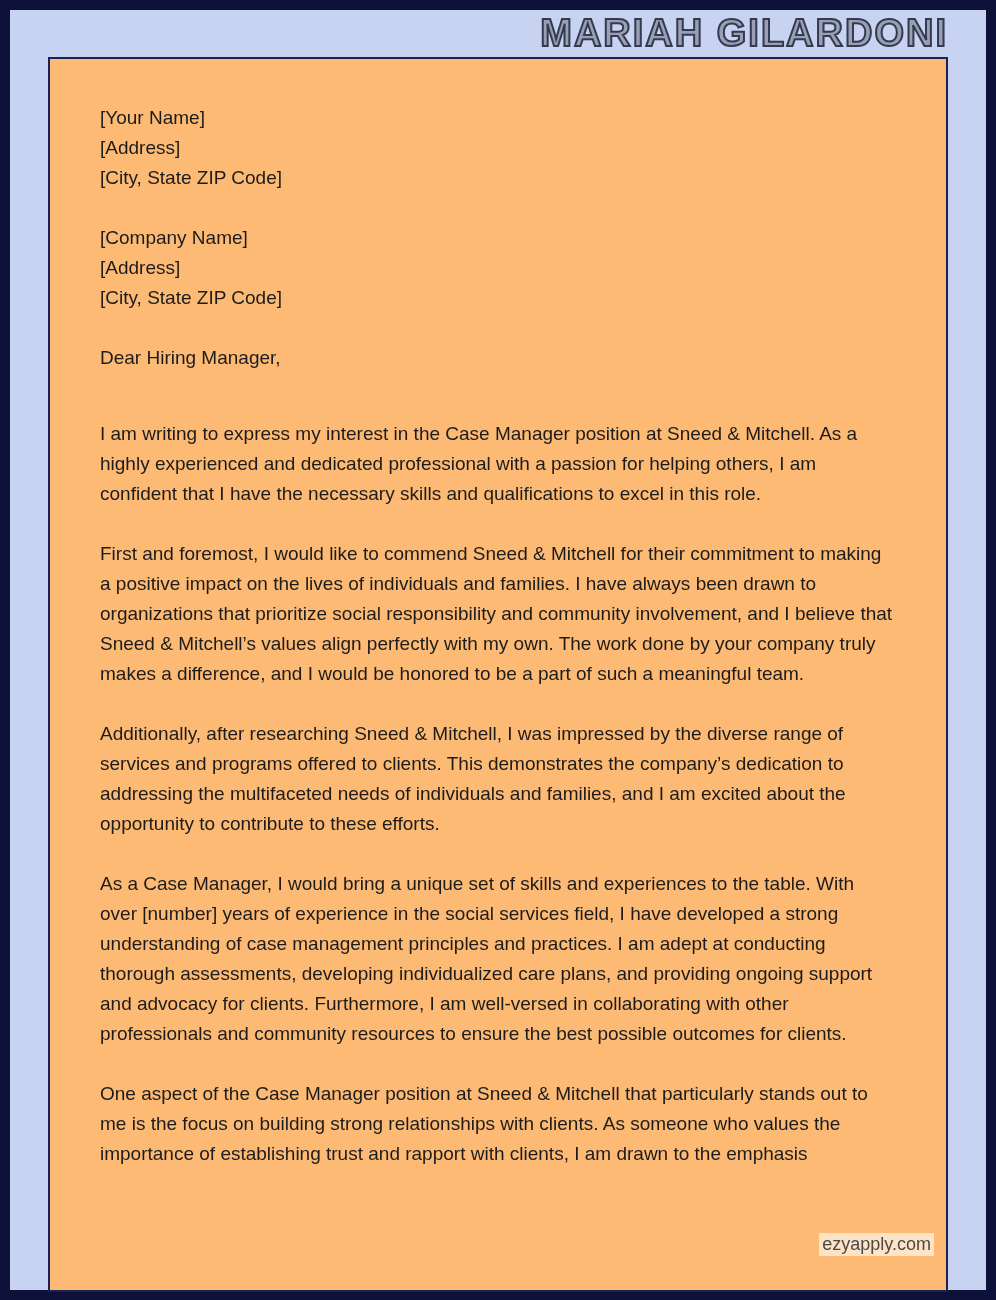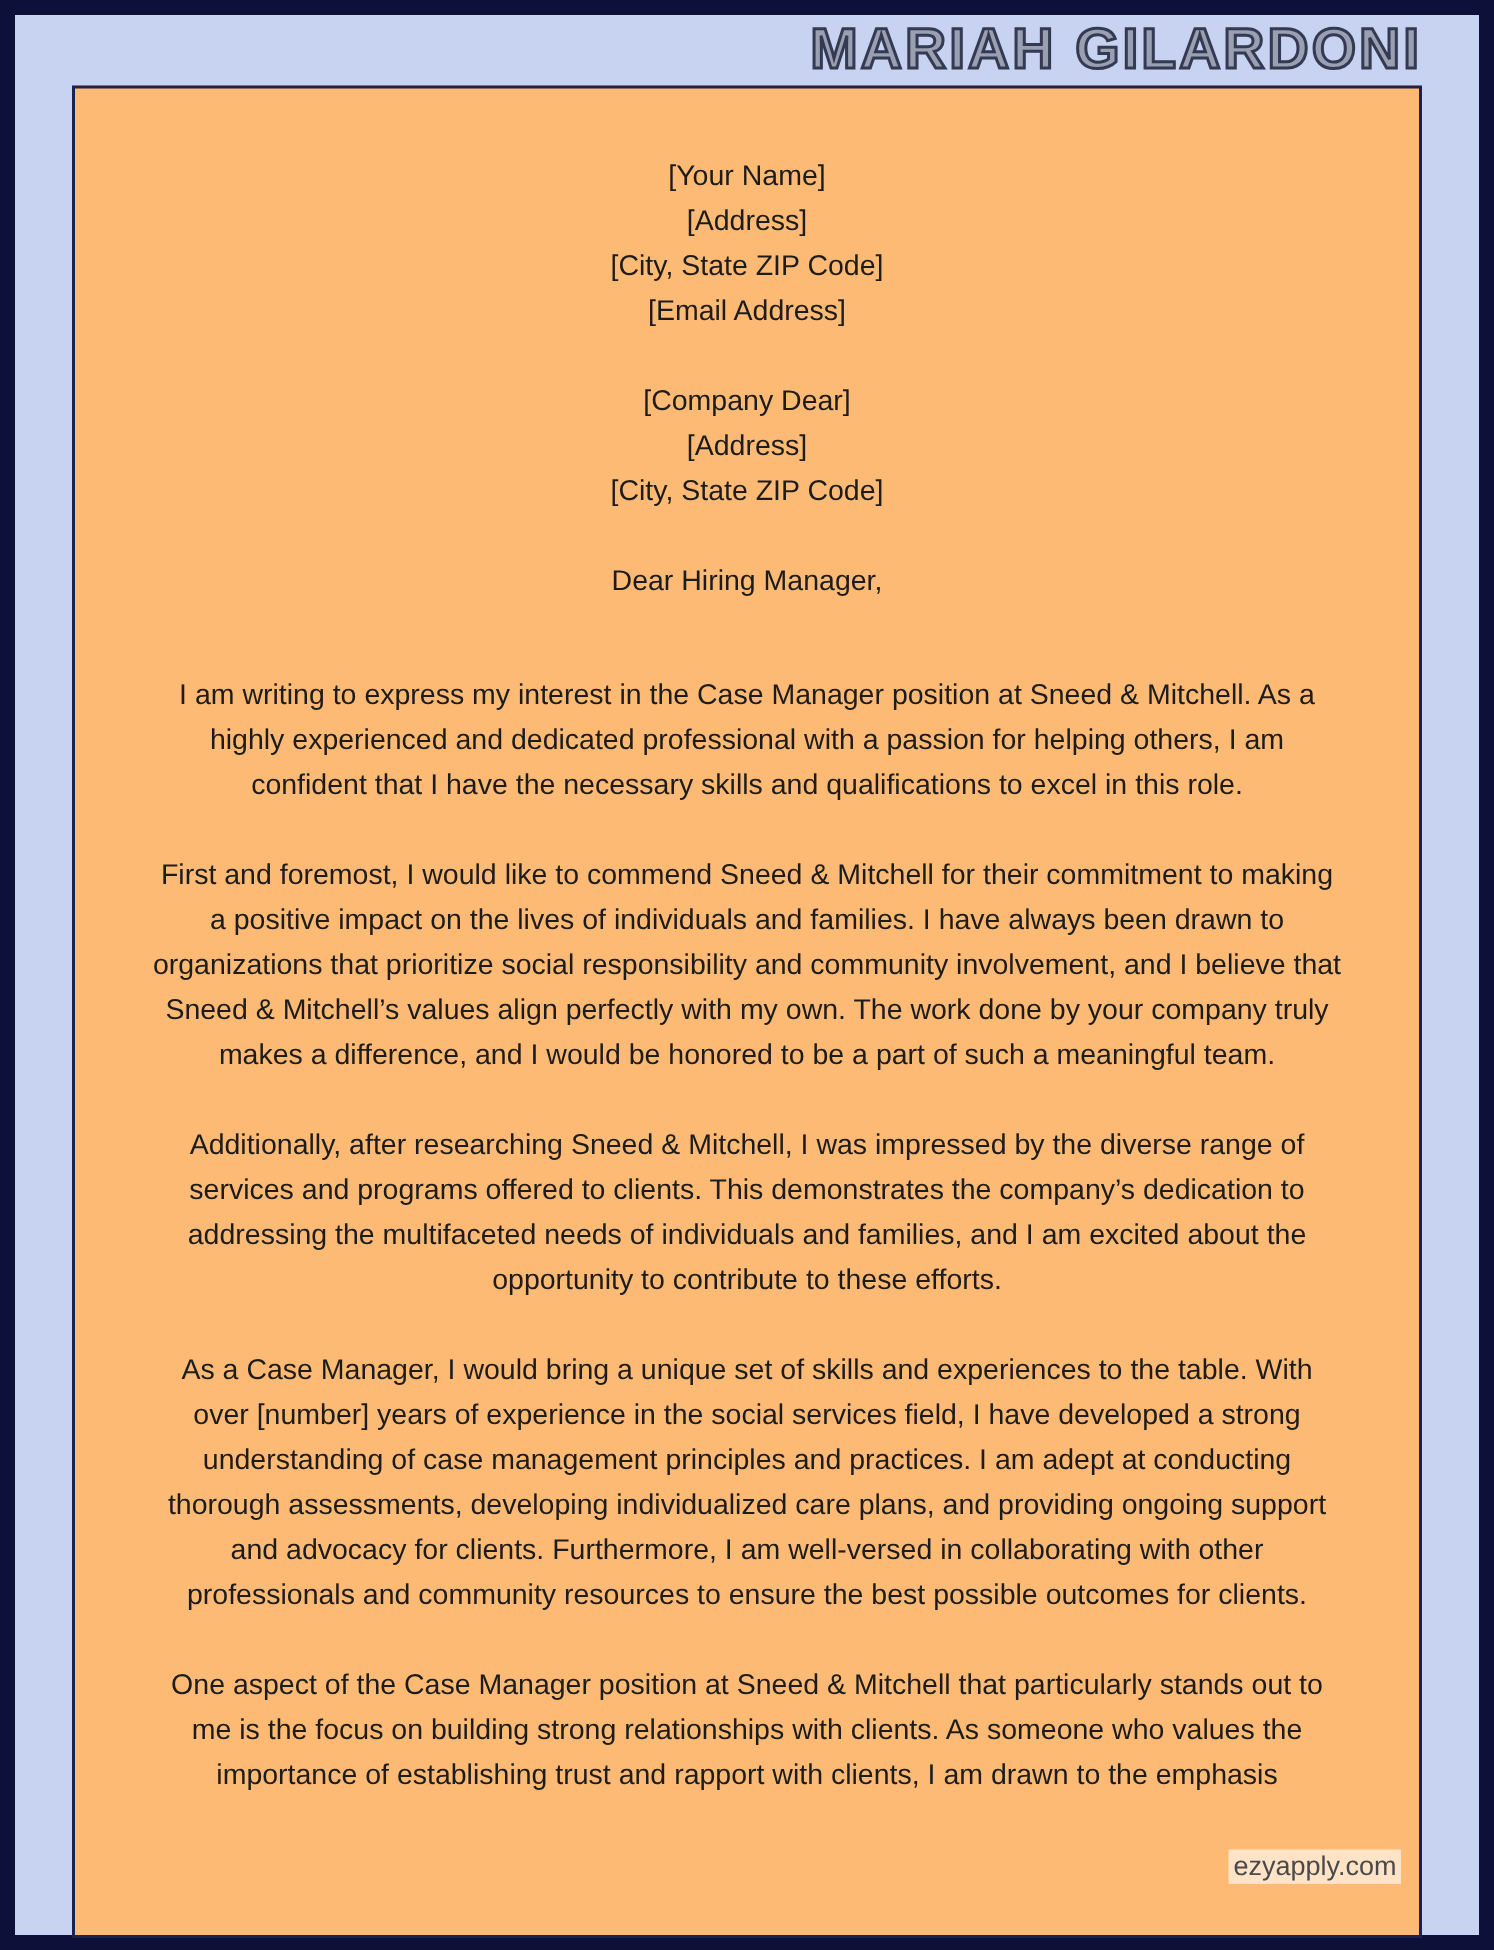--- a/index.html
+++ b/index.html
@@ -7,21 +7,20 @@
   body {
     font-family: "Liberation Sans", sans-serif;
     background: #0d1038;
     overflow: hidden;
   }
   .frame {
     position: absolute;
     inset: 0;
     border: 10px solid #0d1038;
     background: #c7d3f1;
-    text-align: center;
   }
   .letterhead {
     position: absolute;
     top: 0;
     left: 38px;
     right: 38px;
     height: 47px;
     display: flex;
     align-items: center;
     justify-content: flex-end;
@@ -75,25 +74,24 @@
     <div class="brand">MARIAH GILARDONI</div>
   </div>
 
   <div class="sheet">
     <div class="content">
 
       <div class="block">
         <p>[Your Name]</p>
         <p>[Address]</p>
         <p>[City, State ZIP Code]</p>
-        <p>[Email Address]</p>
       </div>
 
       <div class="block">
-        <p>[Company Dear]</p>
+        <p>[Company Name]</p>
         <p>[Address]</p>
         <p>[City, State ZIP Code]</p>
       </div>
 
       <p class="salutation">Dear Hiring Manager,</p>
 
       <p class="para">I am writing to express my interest in the Case Manager position at Sneed &amp; Mitchell. As a highly experienced and dedicated professional with a passion for helping others, I am confident that I have the necessary skills and qualifications to excel in this role.</p>
       <p class="para">First and foremost, I would like to commend Sneed &amp; Mitchell for their commitment to making a positive impact on the lives of individuals and families. I have always been drawn to organizations that prioritize social responsibility and community involvement, and I believe that Sneed &amp; Mitchell’s values align perfectly with my own. The work done by your company truly makes a difference, and I would be honored to be a part of such a meaningful team.</p>
       <p class="para">Additionally, after researching Sneed &amp; Mitchell, I was impressed by the diverse range of services and programs offered to clients. This demonstrates the company’s dedication to addressing the multifaceted needs of individuals and families, and I am excited about the opportunity to contribute to these efforts.</p>
       <p class="para">As a Case Manager, I would bring a unique set of skills and experiences to the table. With over [number] years of experience in the social services field, I have developed a strong understanding of case management principles and practices. I am adept at conducting thorough assessments, developing individualized care plans, and providing ongoing support and advocacy for clients. Furthermore, I am well-versed in collaborating with other professionals and community resources to ensure the best possible outcomes for clients.</p>

